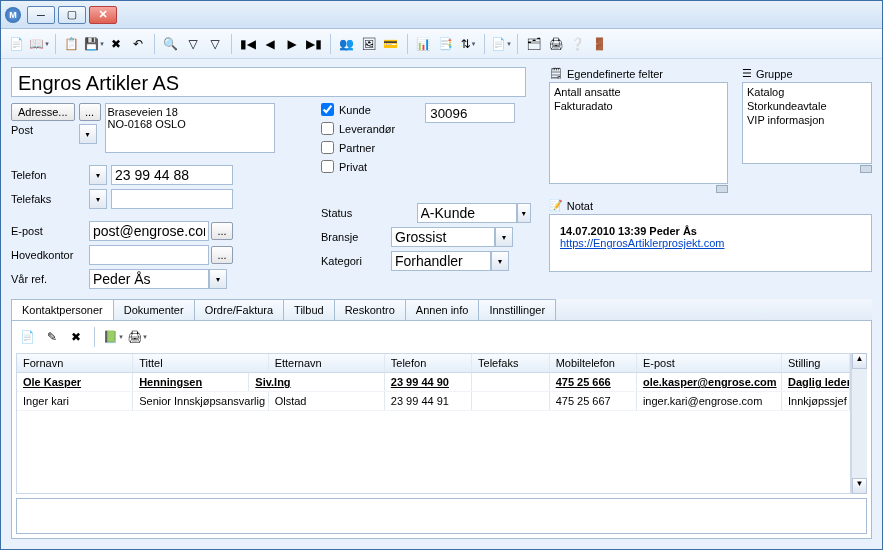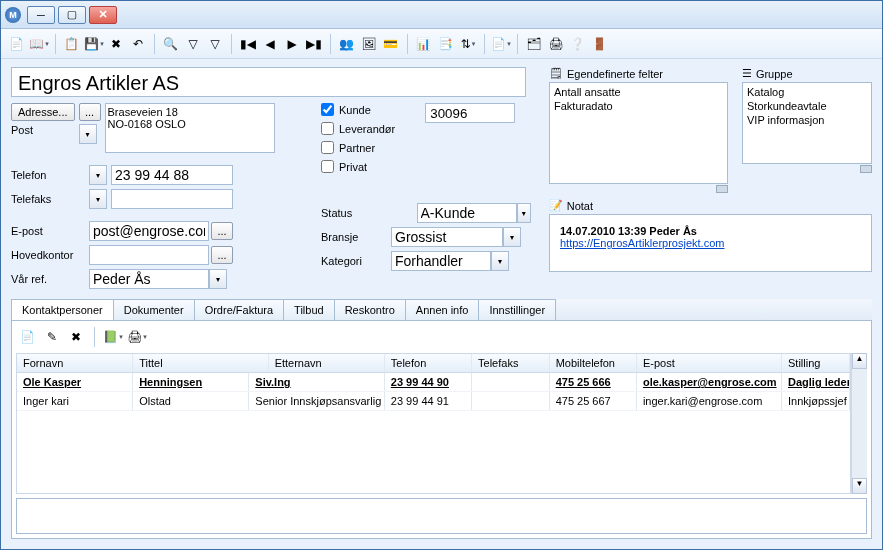--- a/index.html
+++ b/index.html
@@ -175,21 +175,21 @@
               <input class="numfield" value="30096" style="">
             </div>
             <div style="height:24px"></div>
             <div class="row">
               <span style="width:70px">Status</span>
               <input class="field" style="width: 100px; margin-left: 41px;" value="A-Kunde">
               <div class="dropbtn">▾</div>
             </div>
             <div class="row">
               <span style="width:70px">Bransje</span>
-              <input class="field" style="width: 112px;" value="Grossist">
+              <input class="field" style="width: 104px;" value="Grossist">
               <div class="dropbtn">▾</div>
             </div>
             <div class="row">
               <span style="width:70px">Kategori</span>
               <input class="field" style="width: 100px;" value="Forhandler">
               <div class="dropbtn">▾</div>
             </div>
           </div>
         </div>
       </div>
@@ -274,22 +274,22 @@
                 <div class="gc col1">Henningsen</div>
                 <div class="gc col2">Siv.Ing</div>
                 <div class="gc col3">23 99 44 90</div>
                 <div class="gc col4"></div>
                 <div class="gc col5">475 25 666</div>
                 <div class="gc col6">ole.kasper@engrose.com</div>
                 <div class="gc col7">Daglig leder</div>
               </div>
               <div class="grid-row">
                 <div class="gc col0">Inger kari</div>
+                <div class="gc col2">Senior Innskjøpsansvarlig</div>
                 <div class="gc col1">Olstad</div>
-                <div class="gc col2">Senior Innskjøpsansvarlig</div>
                 <div class="gc col3">23 99 44 91</div>
                 <div class="gc col4"></div>
                 <div class="gc col5">475 25 667</div>
                 <div class="gc col6">inger.kari@engrose.com</div>
                 <div class="gc col7">Innkjøpssjef</div>
               </div>
             </div>
         </div>
         <div class="scrollbar-v">
           <div class="sbtn">▲</div>

